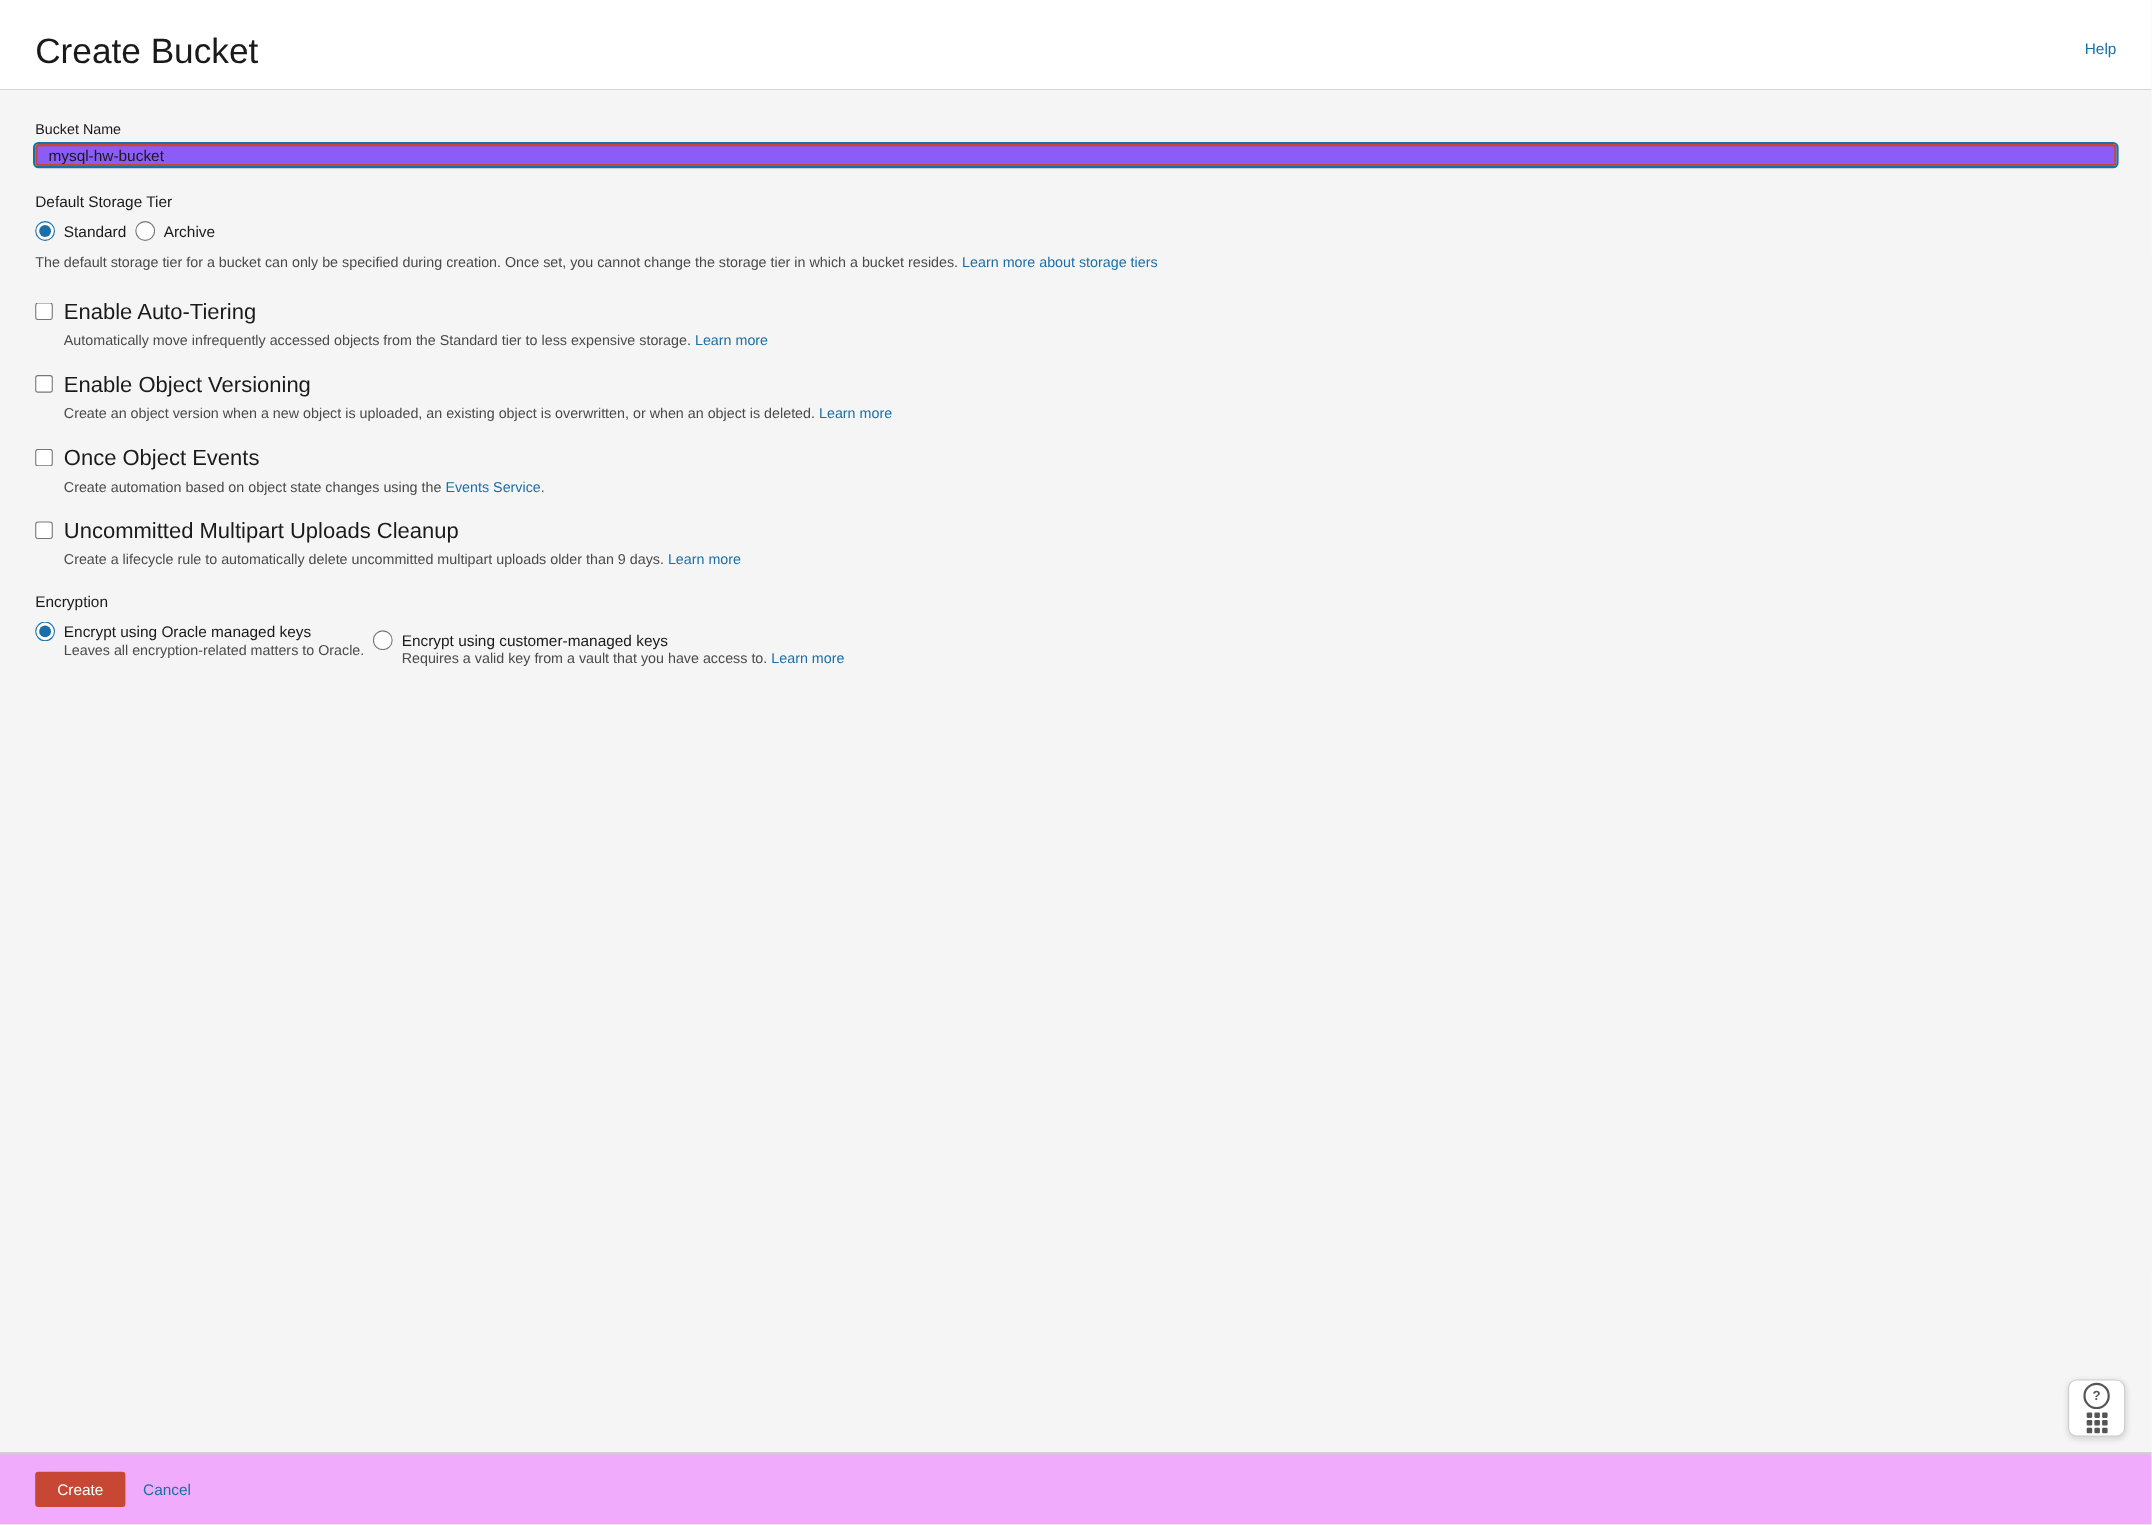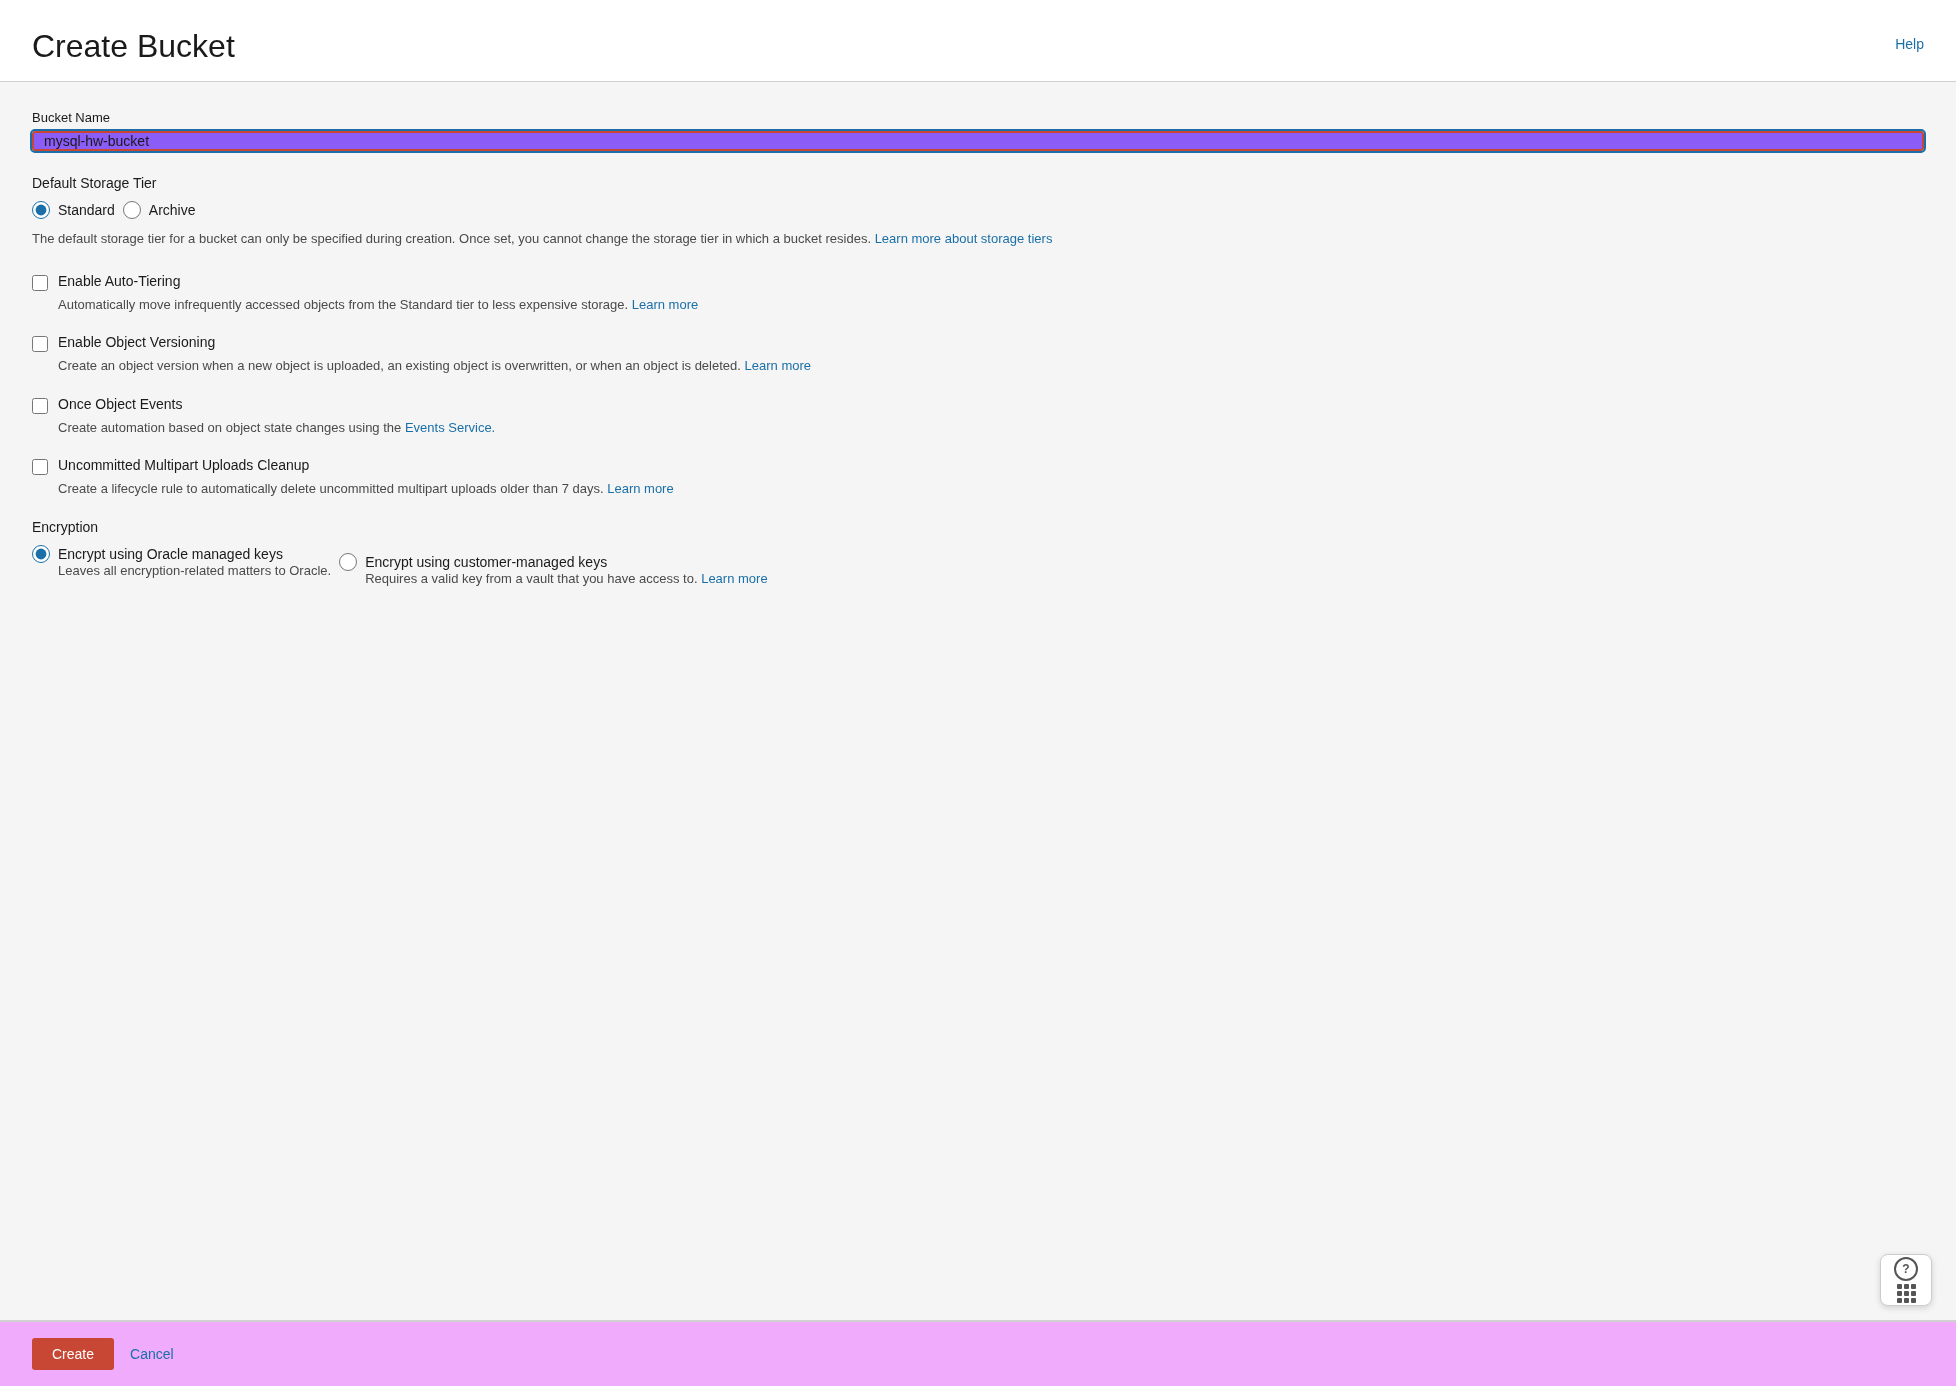--- a/index.html
+++ b/index.html
@@ -110,21 +110,21 @@
     }
     .checkbox-item input[type="checkbox"] {
       width: 16px;
       height: 16px;
       margin-top: 2px;
       cursor: pointer;
       border: 1px solid #999;
       flex-shrink: 0;
     }
     .checkbox-label {
-      font-size: 14px;
+      font-size: 20px;
       font-weight: 500;
       color: #1a1a1a;
     }
     .checkbox-desc {
       font-size: 13px;
       color: #4a4a4a;
       margin-left: 26px;
       line-height: 1.5;
     }
     .divider {
@@ -269,21 +269,21 @@
         <a class="info-link" href="#">Events Service.</a>
       </div>
     </div>
 
     <div class="checkbox-section">
       <div class="checkbox-item">
         <input type="checkbox" id="multipart-cleanup" style="">
         <label class="checkbox-label" for="multipart-cleanup">Uncommitted Multipart Uploads Cleanup</label>
       </div>
       <div class="checkbox-desc">
-        <span>Create a lifecycle rule to automatically delete uncommitted multipart uploads older than 7 days.</span>
+        <span>Create a lifecycle rule to automatically delete uncommitted multipart uploads older than 9 days.</span>
         <a class="info-link" href="#">Learn more</a>
       </div>
     </div>
 
     <div class="field-group">
       <div class="section-title">Encryption</div>
       <div class="radio-group">
         <div>
           <label class="radio-item">
             <input type="radio" name="encryption" value="oracle-managed" checked="" style="">

